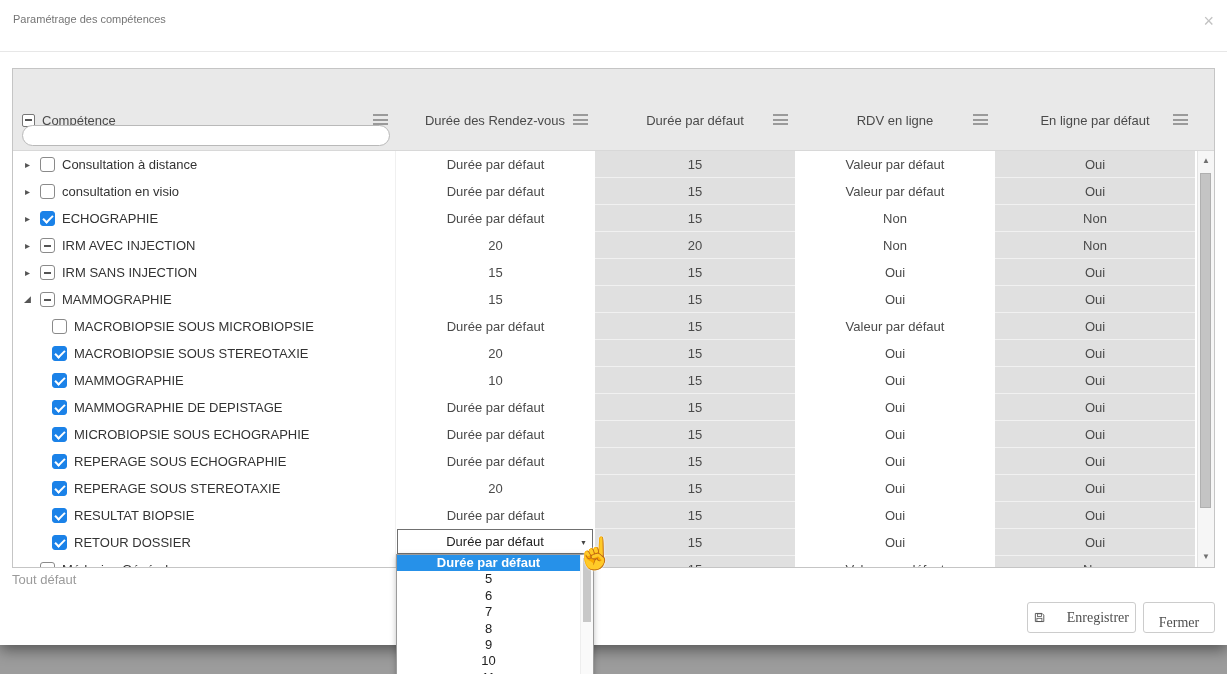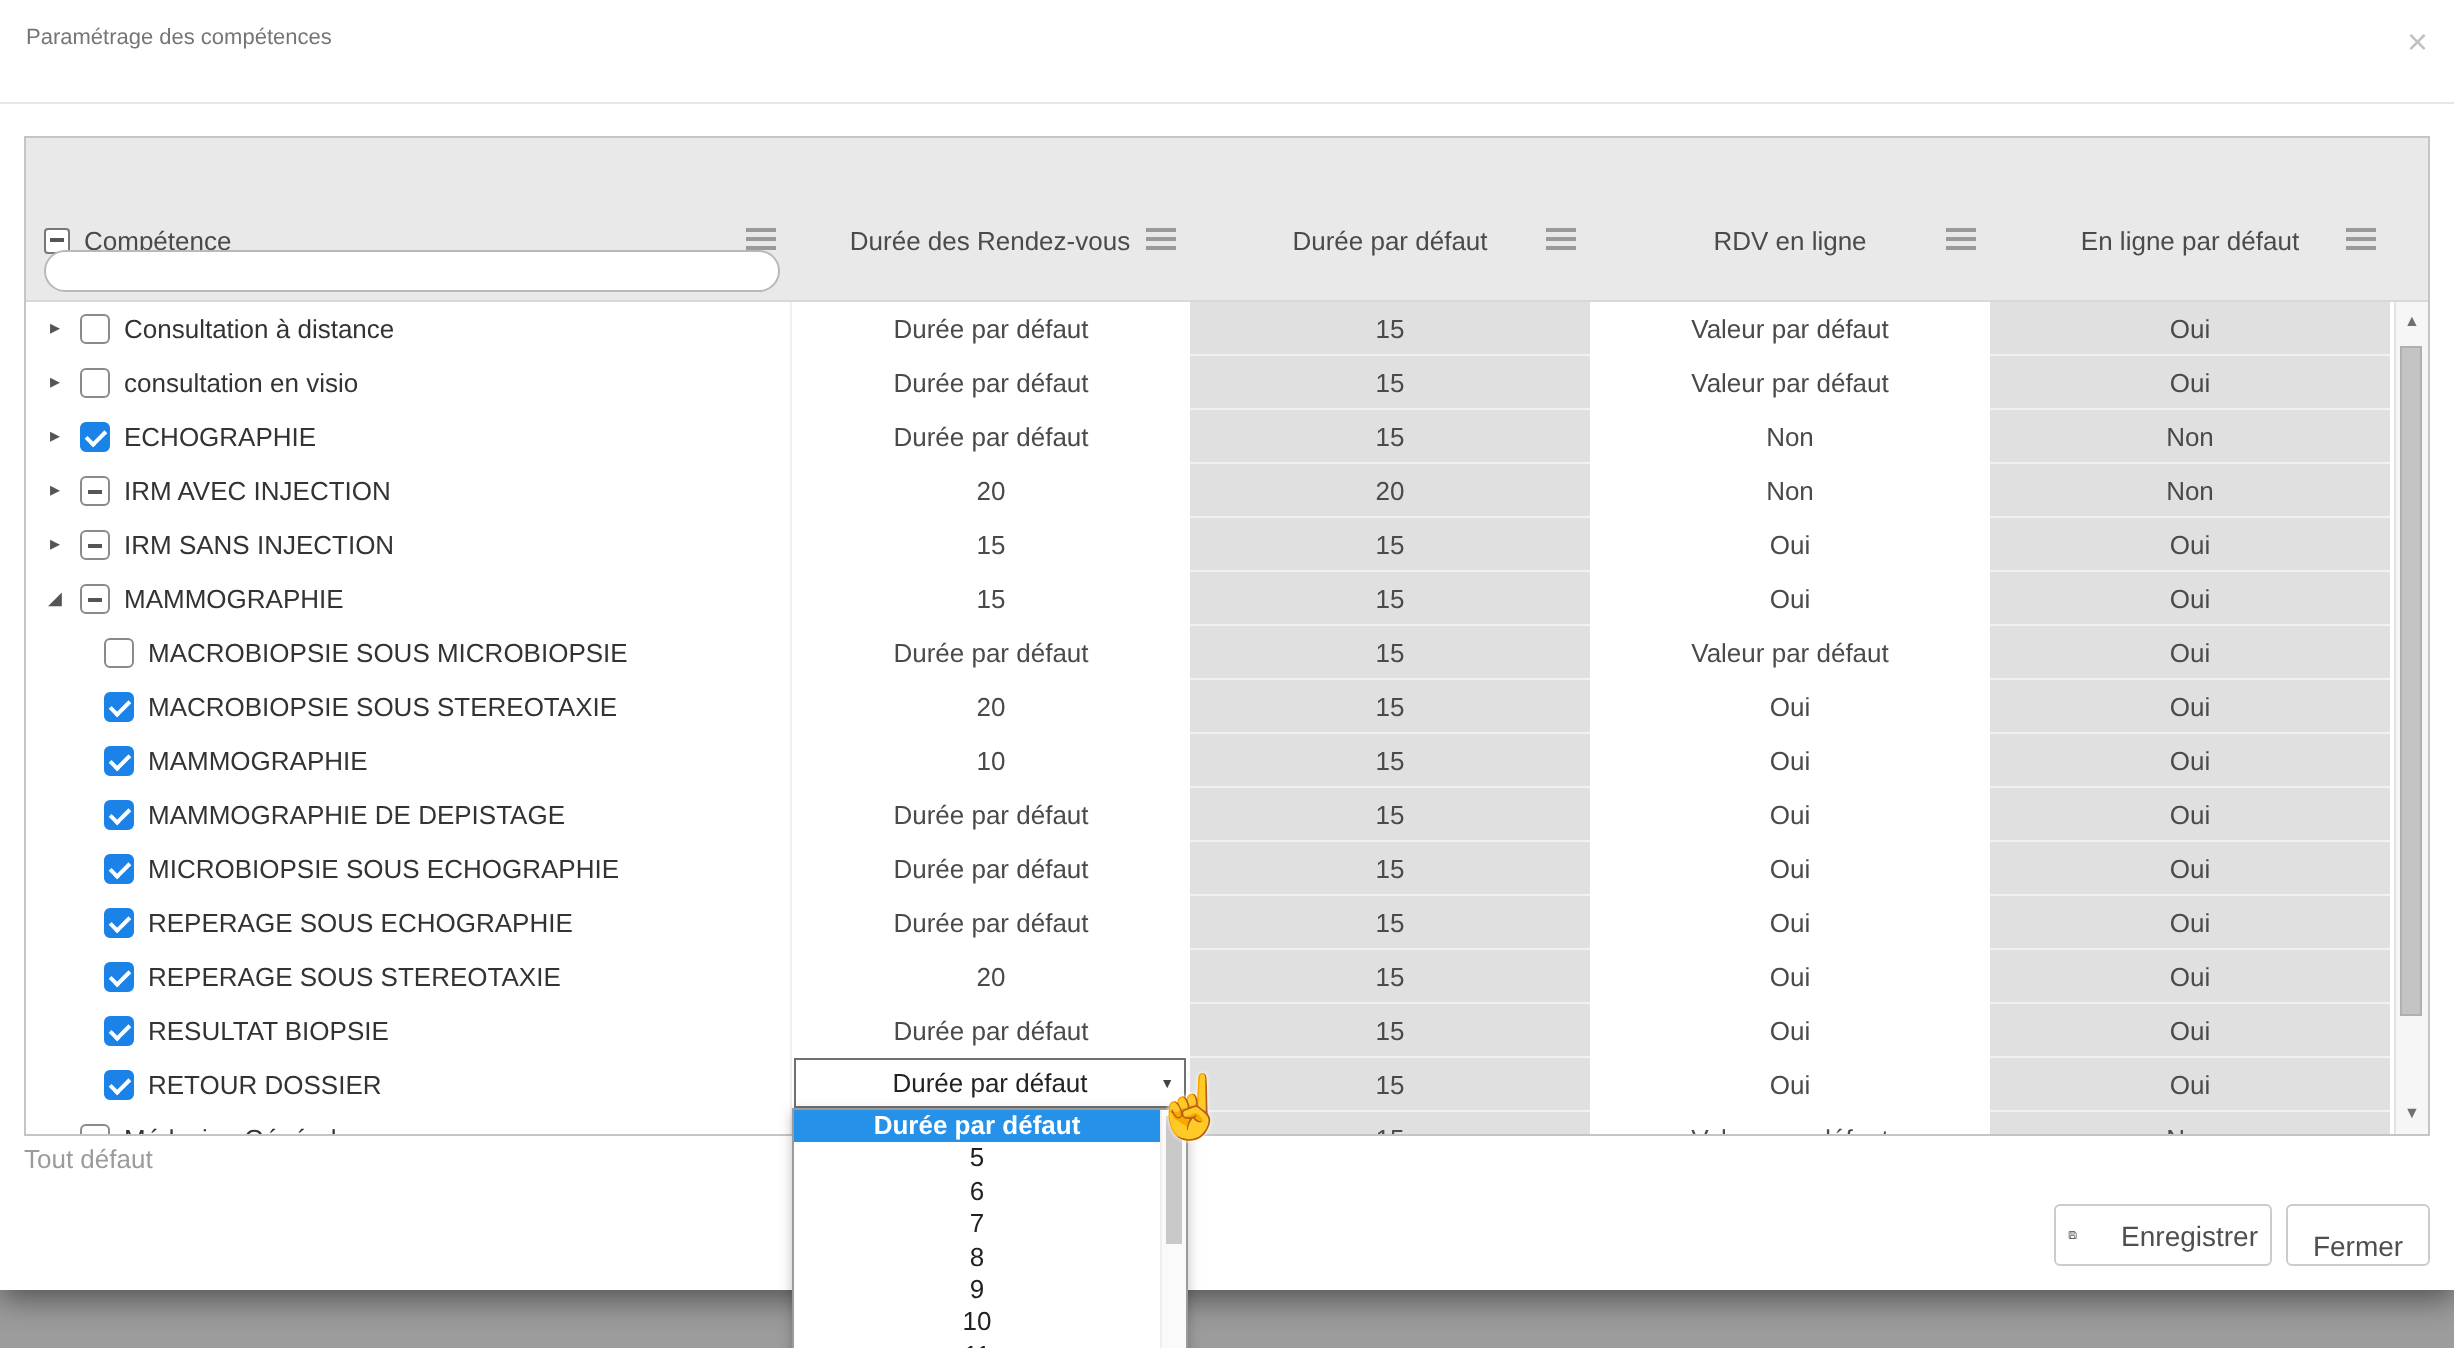--- a/index.html
+++ b/index.html
@@ -57,21 +57,21 @@
       height:14px;line-height:14px;}
   .vs-up{top:3px;} .vs-down{bottom:3px;}
   .vs-thumb{position:absolute;left:2px;width:11px;top:22px;height:335px;background:#c4c4c4;
       border:1px solid #b0b0b0;box-sizing:border-box;}
 
   .collapse-link{position:absolute;left:12px;top:572px;font-size:13px;color:#9b9b9b;cursor:pointer;}
 
   
   .btn{position:absolute;top:602px;height:31px;background:#fff;border:1px solid #ccc;border-radius:3px;
       font-size:14px;color:#4f4f4f;display:flex;align-items:center;justify-content:center;gap:22px;
-      box-sizing:border-box;cursor:pointer;font-family:Liberation Sans, sans-serif;}
+      box-sizing:border-box;cursor:pointer;font-family:Liberation Serif, serif;}
   .btn-save{left:1027px;width:109px;}
   .btn-close{left:1143px;width:72px;align-items:flex-end;}
 
   
   .sel-box{position:absolute;left:397px;top:529px;width:196px;height:25px;background:#fff;
       border:1px solid #707070;box-sizing:border-box;display:flex;align-items:center;justify-content:center;
       font-size:13px;color:#222;z-index:20;cursor:pointer;}
   .sel-arrow{position:absolute;right:5px;top:9px;font-size:7px;color:#444;}
   .listbox{position:absolute;left:396px;top:554px;width:198px;height:132px;background:#fff;
       border:1px solid #9b9b9b;box-shadow:0 2px 6px rgba(0,0,0,.25);box-sizing:border-box;z-index:21;

